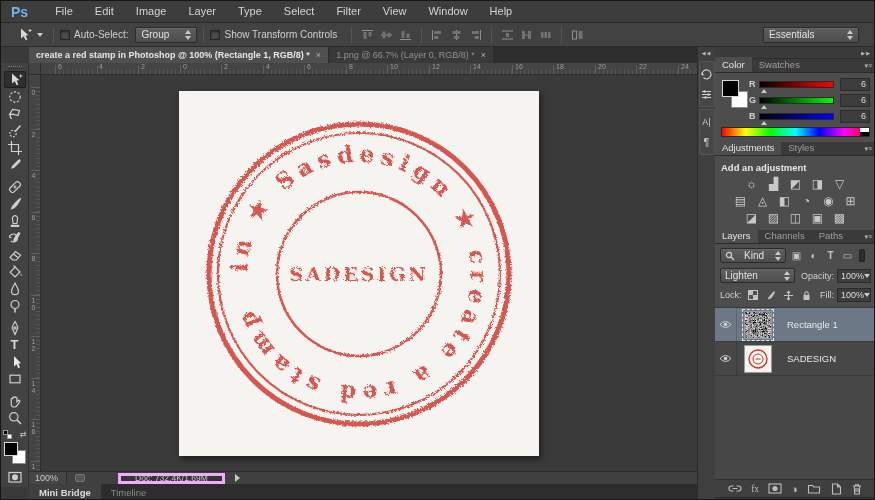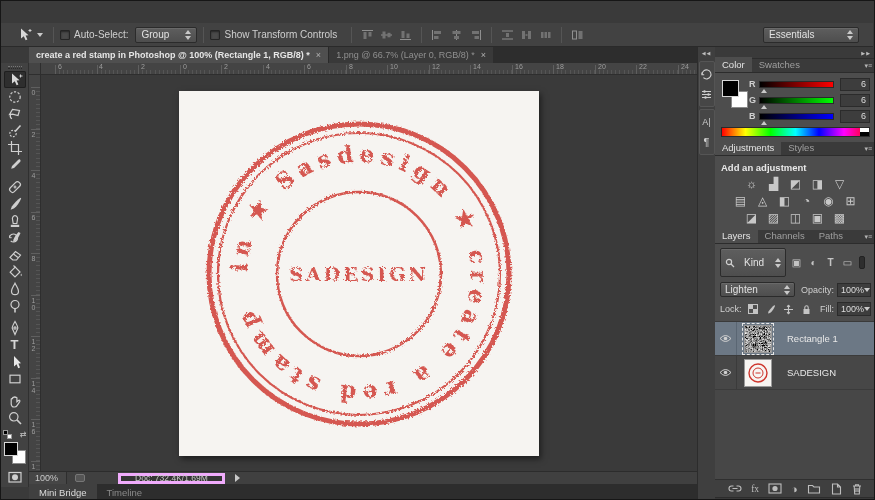--- a/index.html
+++ b/index.html
@@ -76,21 +76,21 @@
             box-shadow:2px 3px 6px rgba(0,0,0,.5);}
   .statusbar{height:13px;background:#404040;border-top:1px solid #2c2c2c;display:flex;align-items:center;
              font-size:9px;color:#c9c9c9;flex:none;}
   .zoomfield{padding:0 8px 0 6px;border-right:1px solid #2e2e2e;height:100%;display:flex;align-items:center;background:#464646;}
   .scrubicon{width:10px;height:8px;border:1px solid #777;border-radius:2px;margin:0 8px;background:#555;}
   .docinfo{background:#343434;border:3px solid #f0abfc;height:11px;display:flex;align-items:center;
            padding:0 14px;margin-left:25px;font-size:8.5px;}
   .statusarrow{margin-left:10px;}
   .bottomtabs{height:17px;background:#2d2d2d;display:flex;align-items:stretch;flex:none;}
   .btab{display:flex;align-items:center;padding:0 10px;font-size:9.5px;}
-  .btab.active{background:#404040;color:#dcdcdc;font-weight:normal;}
+  .btab.active{background:#404040;color:#dcdcdc;font-weight:bold;}
   .btab.inactive{color:#8a8a8a;}
 
   
   .iconstrip{position:absolute;left:696px;top:46px;width:18px;height:454px;background:#3f3f3f;border-left:1px solid #2c2c2c;
              display:flex;flex-direction:column;align-items:center;}
   .collapse{font-size:5px;color:#bdbdbd;letter-spacing:1px;height:12px;display:flex;align-items:center;}
   .stripgroup{width:16px;border:1px solid #555;border-radius:2px;background:#464646;margin-top:2px;
               display:flex;flex-direction:column;align-items:center;padding:2px 0;}
   .stripicon{width:14px;height:20px;display:flex;align-items:center;justify-content:center;color:#cfcfcf;font-size:9px;}
   .stripicon svg{stroke:#cfcfcf;fill:none;stroke-width:1.1;}
@@ -129,21 +129,21 @@
   
   .adjheading{font-size:9.5px;color:#e8e8e8;font-weight:bold;margin:1px 0 4px;}
   .adjrow{display:flex;justify-content:center;gap:7px;margin-bottom:3px;}
   .adjicon{width:15px;height:14px;display:flex;align-items:center;justify-content:center;
            color:#c8c8c8;font-size:12px;line-height:14px;}
 
   
   .lp-controls{background:#4d4d4d;padding:4px 5px 5px;flex:none;border-bottom:1px solid #3a3a3a;}
   .lprow{display:flex;align-items:center;margin-bottom:5px;}
   .lprow:last-child{margin-bottom:0;}
-  .kind-dd{width:66px;height:29px;justify-content:space-between;padding:0 4px;}
+  .kind-dd{width:66px;height:15px;justify-content:space-between;padding:0 4px;}
   .kind-dd svg{stroke:#d0d0d0;fill:none;stroke-width:1.2;}
   .flticon{width:13px;height:13px;display:flex;align-items:center;justify-content:center;color:#c4c4c4;
            font-size:10px;margin-left:4px;}
   .flt-toggle{width:6px;height:13px;background:#2e2e2e;border:1px solid #222;border-radius:2px;margin-left:5px;}
   .blend-dd{width:84px;height:15px;justify-content:space-between;padding:0 4px;}
   .lplabel{font-size:9px;color:#cfcfcf;margin:0 3px 0 6px;}
   .pctbox{width:34px;height:14px;background:#3d3d3d;border:1px solid #2b2b2b;display:flex;align-items:center;
           justify-content:space-between;padding:0 3px;font-size:9px;color:#ddd;}
   .lockicons{display:flex;align-items:center;gap:6px;margin-left:2px;}
   .lockicons .li{display:flex;align-items:center;justify-content:center;width:12px;height:12px;color:#c4c4c4;font-size:10px;}
@@ -162,20 +162,33 @@
   .bbicon{display:flex;align-items:center;justify-content:center;color:#bdbdbd;font-size:9px;height:14px;}
   .bbicon svg{stroke:#bdbdbd;fill:none;stroke-width:1.1;}
   .fxtext{font-size:9.5px;color:#bdbdbd;font-family:"Liberation Serif",serif;}
   .dockfoot{height:4px;background:#383838;border-top:1px solid #2c2c2c;flex:none;}
 </style>
 </head>
 <body>
 
 <div class="app">
 
+  <div class="menubar">
+    <span class="ps-logo">Ps</span>
+    <span class="menu-item">File</span>
+    <span class="menu-item">Edit</span>
+    <span class="menu-item">Image</span>
+    <span class="menu-item">Layer</span>
+    <span class="menu-item">Type</span>
+    <span class="menu-item">Select</span>
+    <span class="menu-item">Filter</span>
+    <span class="menu-item">View</span>
+    <span class="menu-item">Window</span>
+    <span class="menu-item">Help</span>
+  </div>
 
   <div class="optionsbar">
     <span class="tool" style="width:26px;">
       <svg width="16" height="16" viewBox="0 0 16 16">
           <path d="M5 1.5 L5 11.5 L7.8 9.2 L9.6 13.3 L11.4 12.5 L9.6 8.4 L12.5 8.2 Z" fill="#d8d8d8" stroke="none"></path>
           <path d="M12.5 3.5 h3 M14 2 v3" stroke-width="1"></path>
         </svg>
     </span>
     <span class="tri-d" style="margin-right:4px;"></span>
     <span class="osep"></span>

